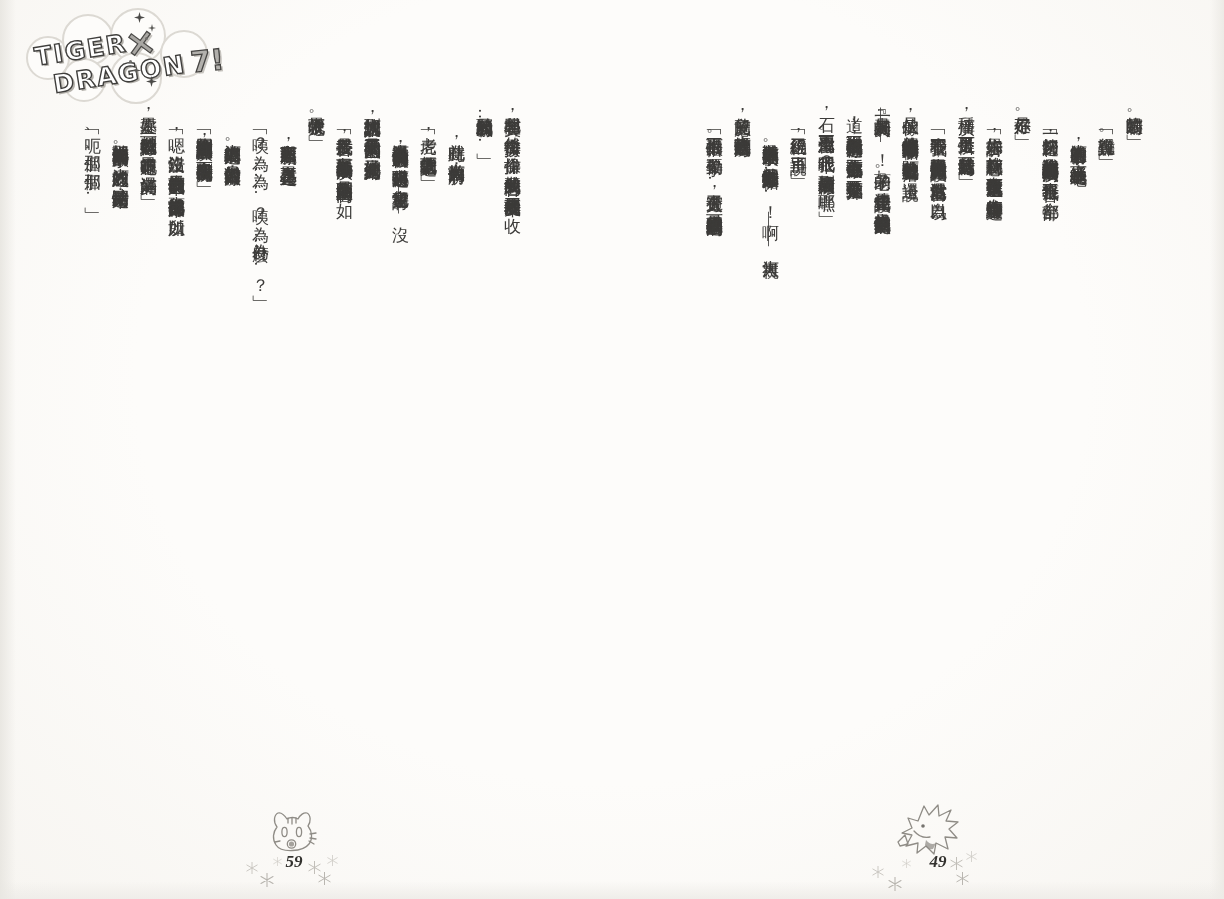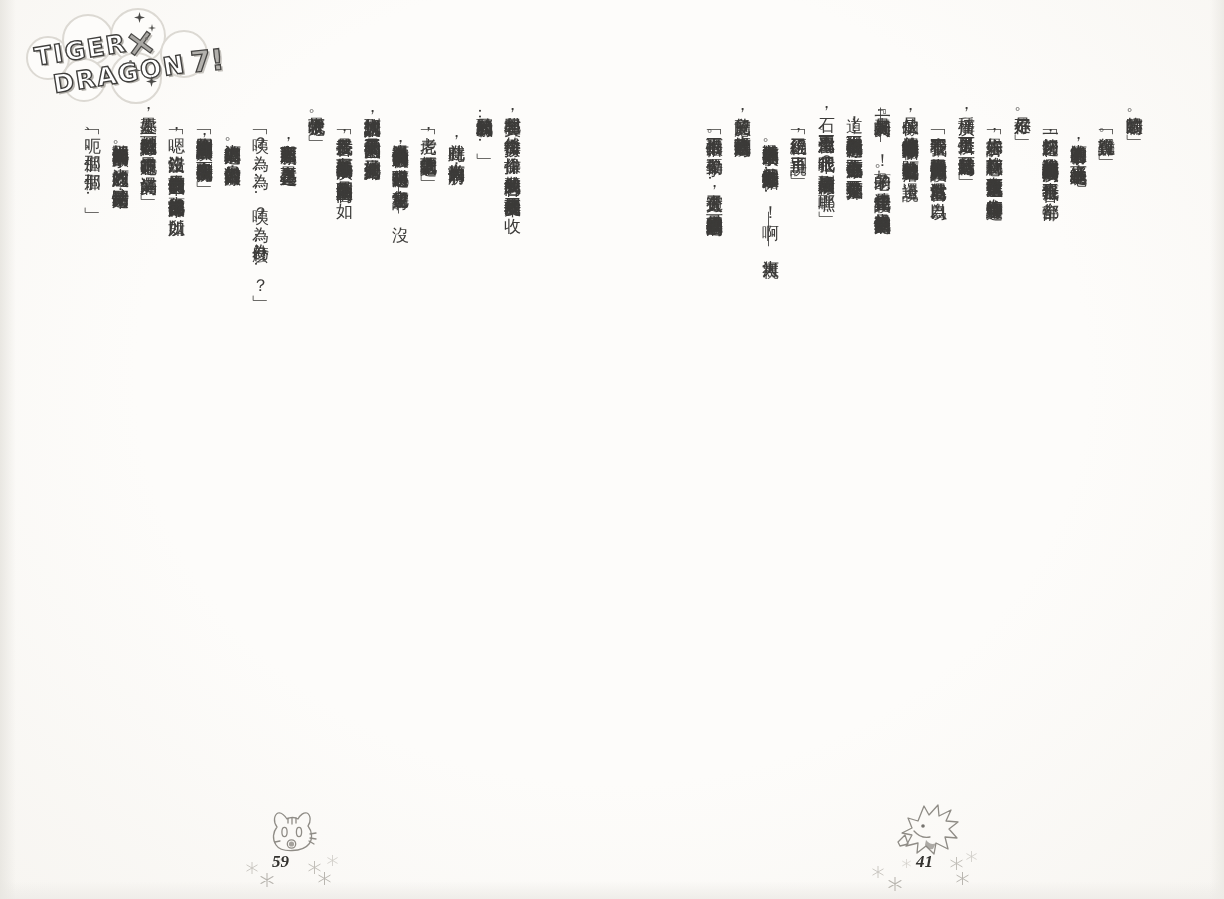--- a/index.html
+++ b/index.html
@@ -50,21 +50,21 @@
     margin:0 -4px 0 -2px;text-shadow:2px 2px 0 #c6c3be;
   }
   .logo-seven{
     display:inline-block;font-size:29px;color:#b2b0ac;
     -webkit-text-stroke:1.3px #454442;margin-left:5px;vertical-align:-2px;
     text-shadow:2px 2px 0 #c6c3be;transform:rotate(3deg);
   }
   
   .abs{position:absolute;}
   .pagenum{
-    position:absolute;width:44px;text-align:left;
+    position:absolute;width:44px;text-align:center;
     font-style:italic;font-weight:bold;font-size:17px;color:#33322f;
     font-family:"Liberation Serif","DejaVu Serif",serif;
   }
   .star{position:absolute;}
   .spark{position:absolute;}
   .dot{position:absolute;width:3px;height:3px;border-radius:50%;background:#6f6e6b;}
 </style>
 </head>
 <body>
 
@@ -206,15 +206,15 @@
     </svg>
   <svg class="star" style="left:950px;top:857px;width:13px;height:13px;color:#c0bdb7" viewBox="0 0 16 16">
       <use href="#star6"></use>
     </svg>
   <svg class="star" style="left:966px;top:851px;width:11px;height:11px;color:#cfccc6" viewBox="0 0 16 16">
       <use href="#star6"></use>
     </svg>
   <svg class="star" style="left:956px;top:872px;width:13px;height:13px;color:#b7b4ae" viewBox="0 0 16 16">
       <use href="#star6"></use>
     </svg>
-  <div class="pagenum" style="left:916px;top:852px">41</div>
+  <div class="pagenum" style="left:916px;top:852px">49</div>
 
 </div>
 
 </body></html>

